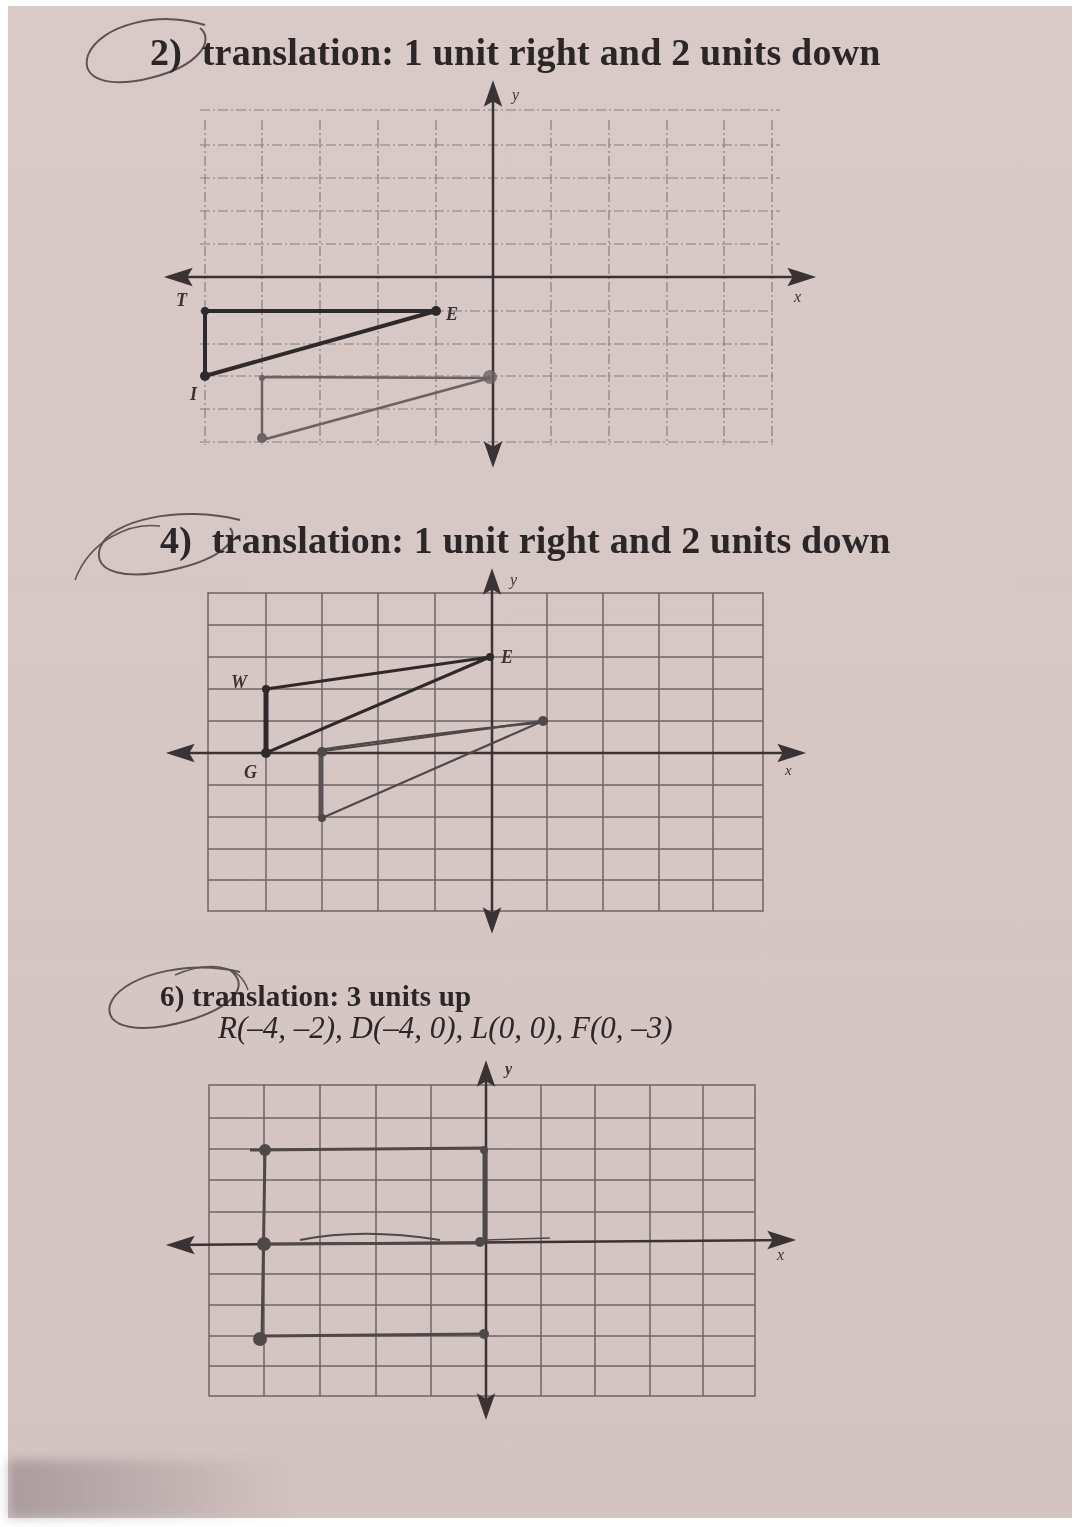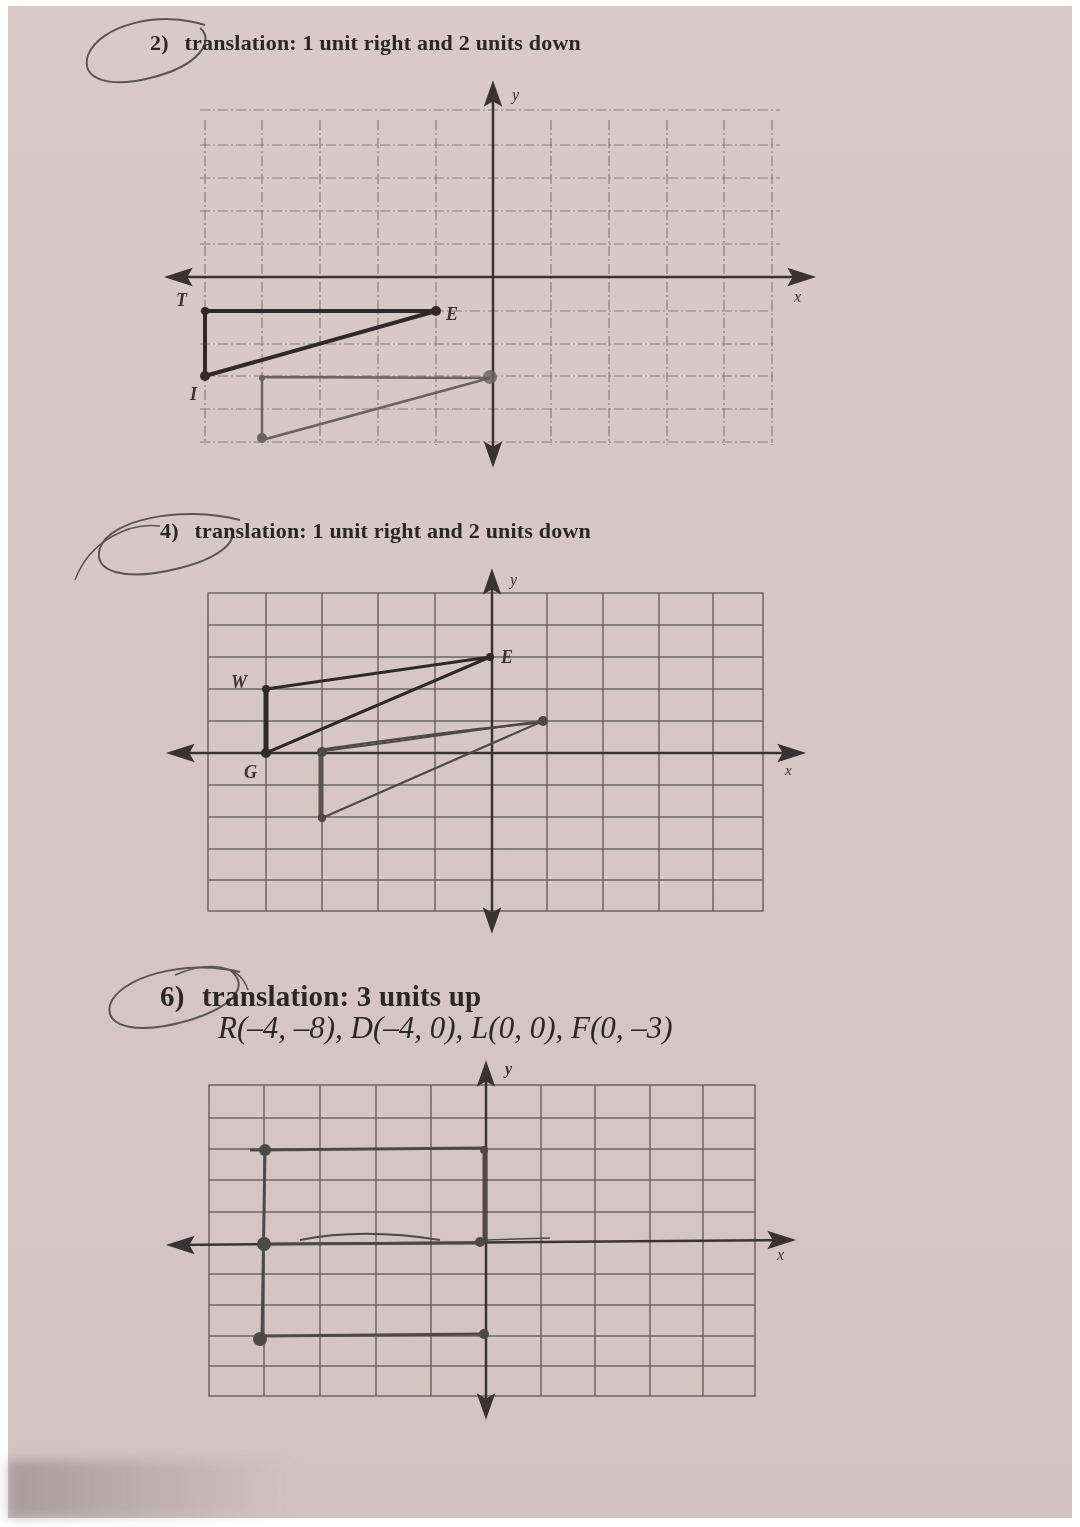--- a/index.html
+++ b/index.html
@@ -18,21 +18,21 @@
   }
   .shade {
     position: absolute; left: 8px; top: 1460px; width: 320px; height: 58px;
     background: linear-gradient(90deg, rgba(90,80,95,0.35), rgba(180,160,170,0) 90%);
     filter: blur(6px);
   }
   .problem-title {
     position: absolute;
     font-weight: bold;
     color: #2b2627;
-    font-size: 22px;
+    font-size: 38px;
     letter-spacing: 0.2px;
     white-space: nowrap;
   }
   .coords {
     position: absolute;
     font-style: italic;
     color: #2b2627;
     font-size: 31px;
     white-space: nowrap;
   }
@@ -169,23 +169,23 @@
   <line x1="321" y1="752" x2="321" y2="818" stroke="#5a5355" stroke-width="5"></line>
   <g fill="#4f4849">
     <circle cx="322" cy="752" r="5"></circle>
       <circle cx="543" cy="721" r="5"></circle>
       <circle cx="322" cy="818" r="4"></circle>
   </g>
 </svg>
 
 <div class="problem-title" style="left:160px; top:980px; font-size:29px;">
   <span>6)</span>
-  <span style="margin-left:10px;">translation: 3 units up</span>
+  <span style="">translation: 3 units up</span>
 </div>
-<div class="coords" style="left:218px; top:1010px;">R(–4, –8), D(–4, 0), L(0, 0), F(0, –3)</div>
+<div class="coords" style="left:218px; top:1010px;">R(–4, –2), D(–4, 0), L(0, 0), F(0, –3)</div>
 
 <svg class="graph" width="1080" height="1527">
   <g stroke="#6d6466" stroke-width="1.5" fill="none">
     <rect x="209" y="1085" width="546" height="311"></rect>
     <line x1="209" y1="1118" x2="755" y2="1118"></line>
     <line x1="209" y1="1149" x2="755" y2="1149"></line>
     <line x1="209" y1="1180" x2="755" y2="1180"></line>
     <line x1="209" y1="1212" x2="755" y2="1212"></line>
     <line x1="209" y1="1274" x2="755" y2="1274"></line>
     <line x1="209" y1="1305" x2="755" y2="1305"></line>

